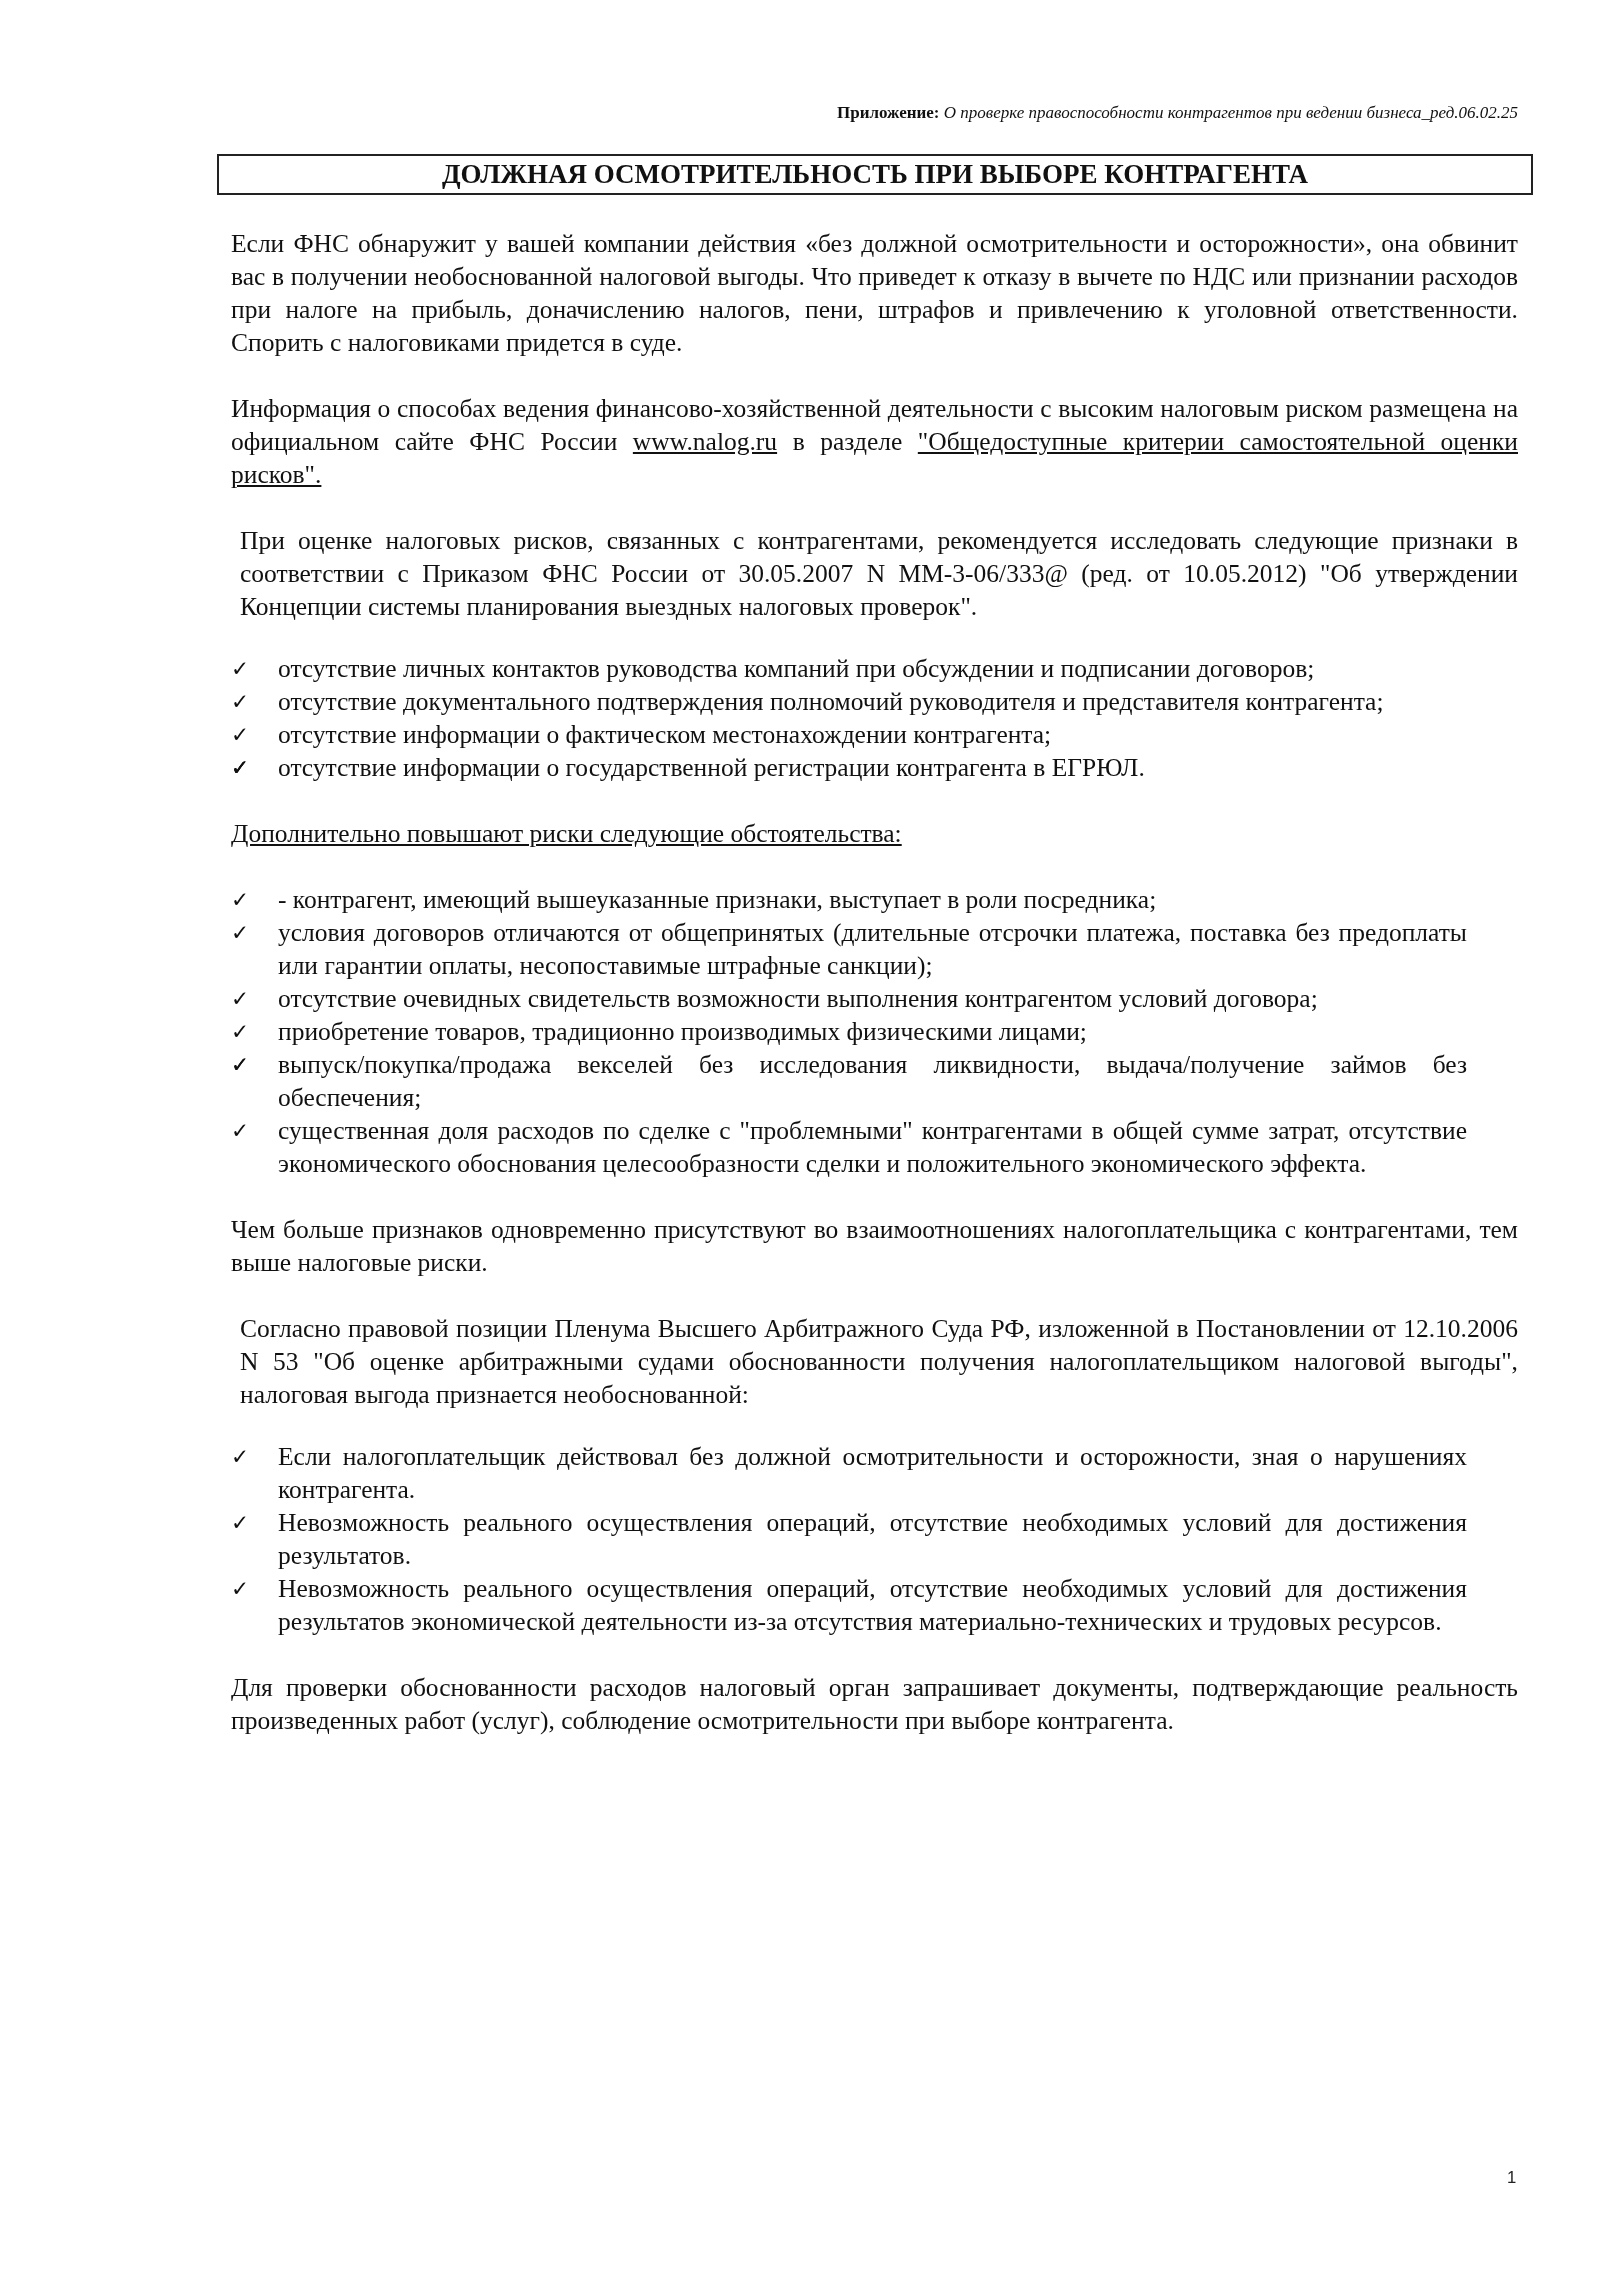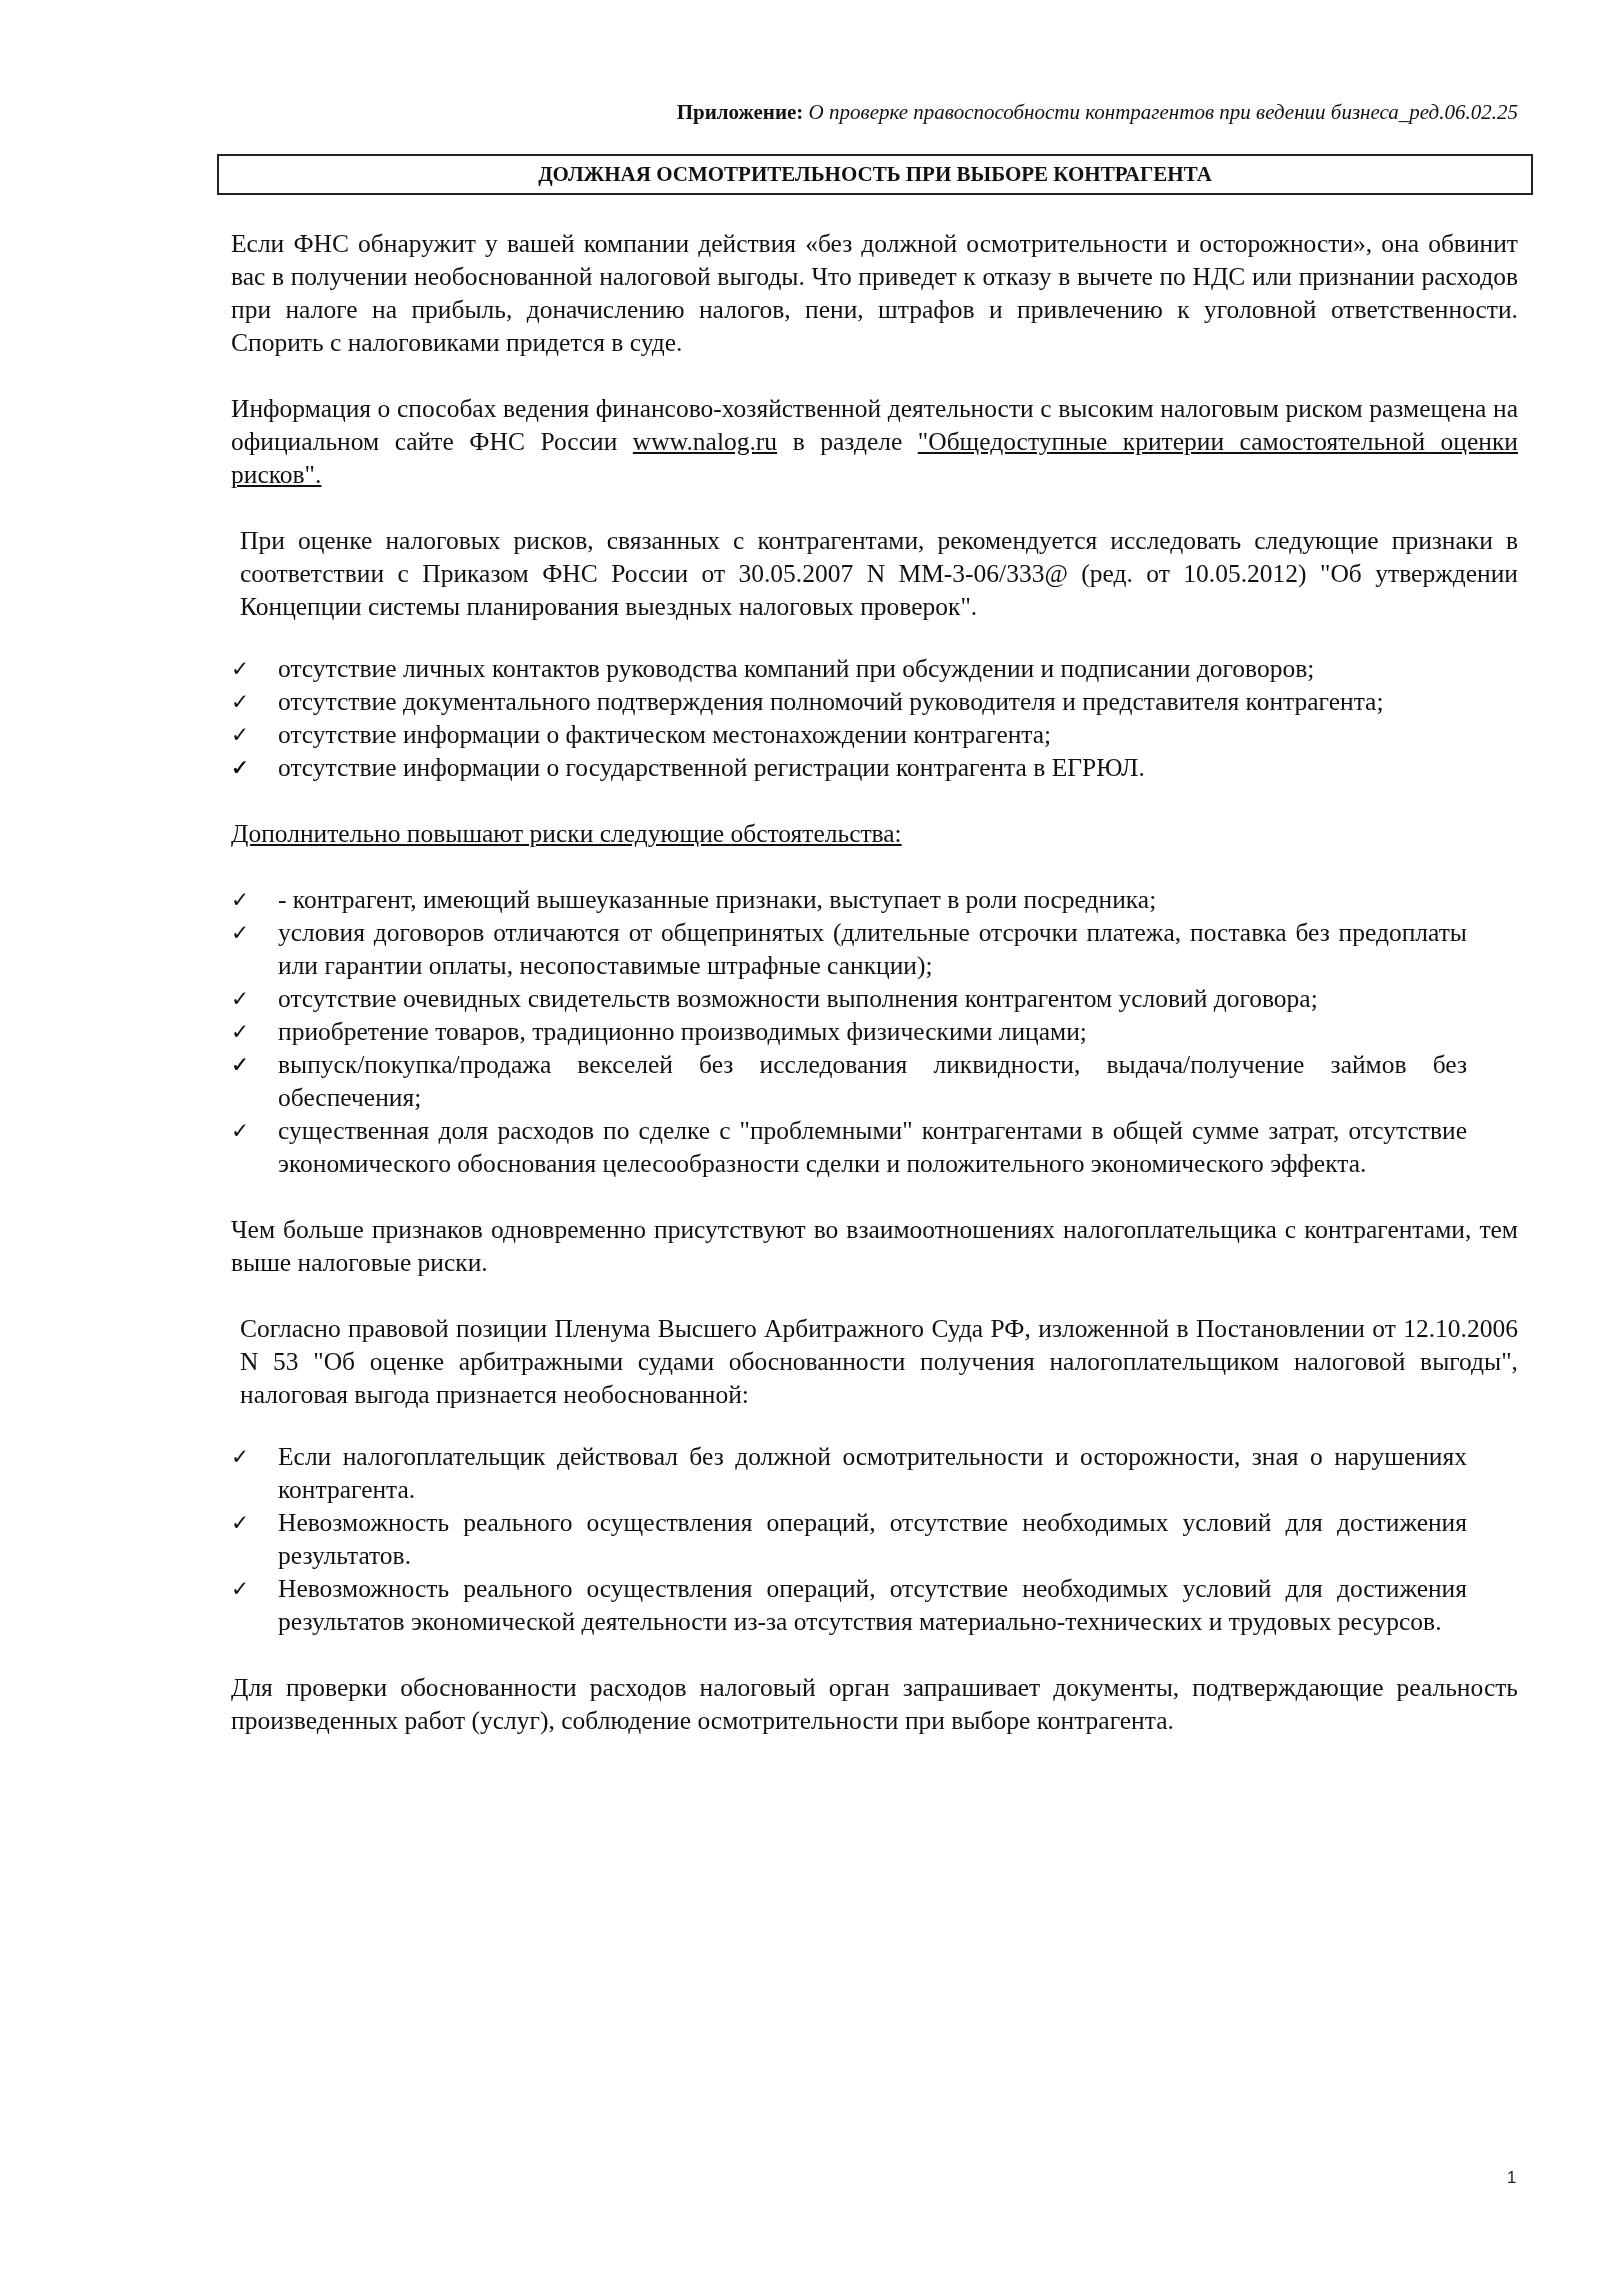--- a/index.html
+++ b/index.html
@@ -4,28 +4,28 @@
 <style>
   html, body { margin: 0; padding: 0; background: #ffffff; }
   body { width: 1621px; height: 2293px; position: relative; overflow: hidden; }
   .page {
     position: absolute; left: 0; top: 0; width: 1621px; height: 2293px;
     font-family: "Liberation Serif", "DejaVu Serif", serif;
     color: #111111;
   }
   .header-line {
     position: absolute; top: 96px; right: 103px;
-    font-size: 21px; line-height: 33px; white-space: nowrap;
+    font-size: 17px; line-height: 33px; white-space: nowrap;
   }
   .header-line .lbl { font-weight: bold; }
   .header-line .ttl { font-style: italic; }
   .title-box {
     position: absolute; left: 217px; top: 154px; width: 1312px; height: 37px;
     border: 2px solid #222; border-bottom-width: 2.9px;
-    text-align: center; font-weight: bold; font-size: 21px; line-height: 37px;
+    text-align: center; font-weight: bold; font-size: 27px; line-height: 37px;
   }
   .body {
     position: absolute; left: 231px; top: 227px; width: 1287px;
     font-size: 25.5px; line-height: 33px; text-align: justify;
   }
   .body p { margin: 0 0 33px 0; }
   .body p.tight { margin-bottom: 29px; margin-left: 9px; }
   .u { text-decoration: underline; margin-top: 36px; }
   .b { font-weight: normal; }
   ul.check { list-style: none; margin: 0 0 33px 0; padding: 0; }

